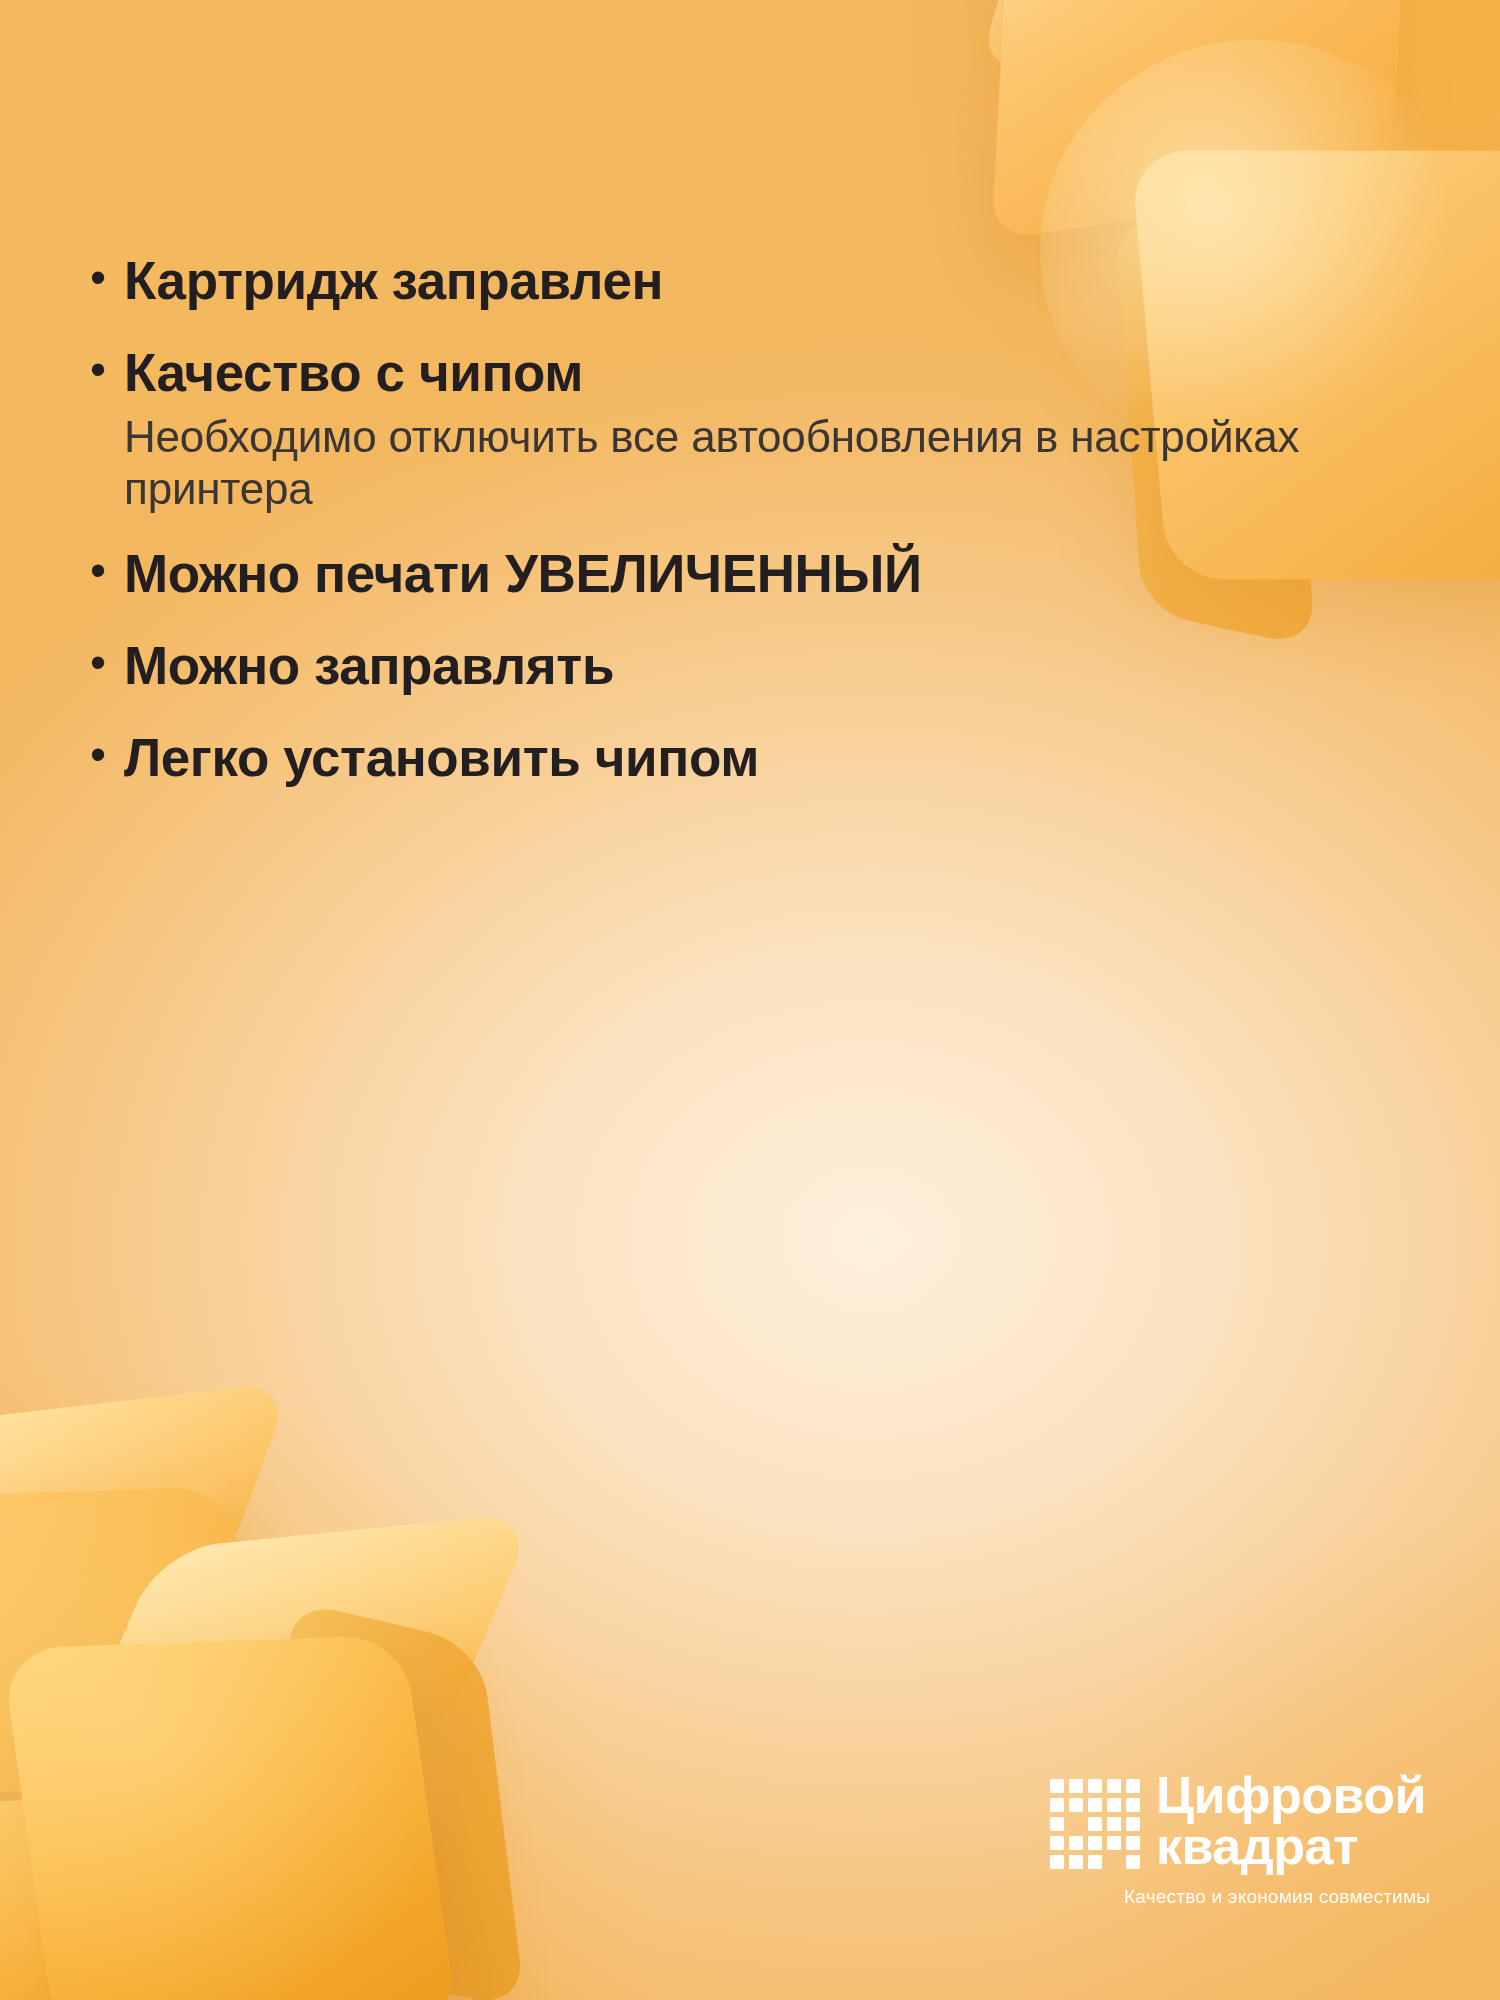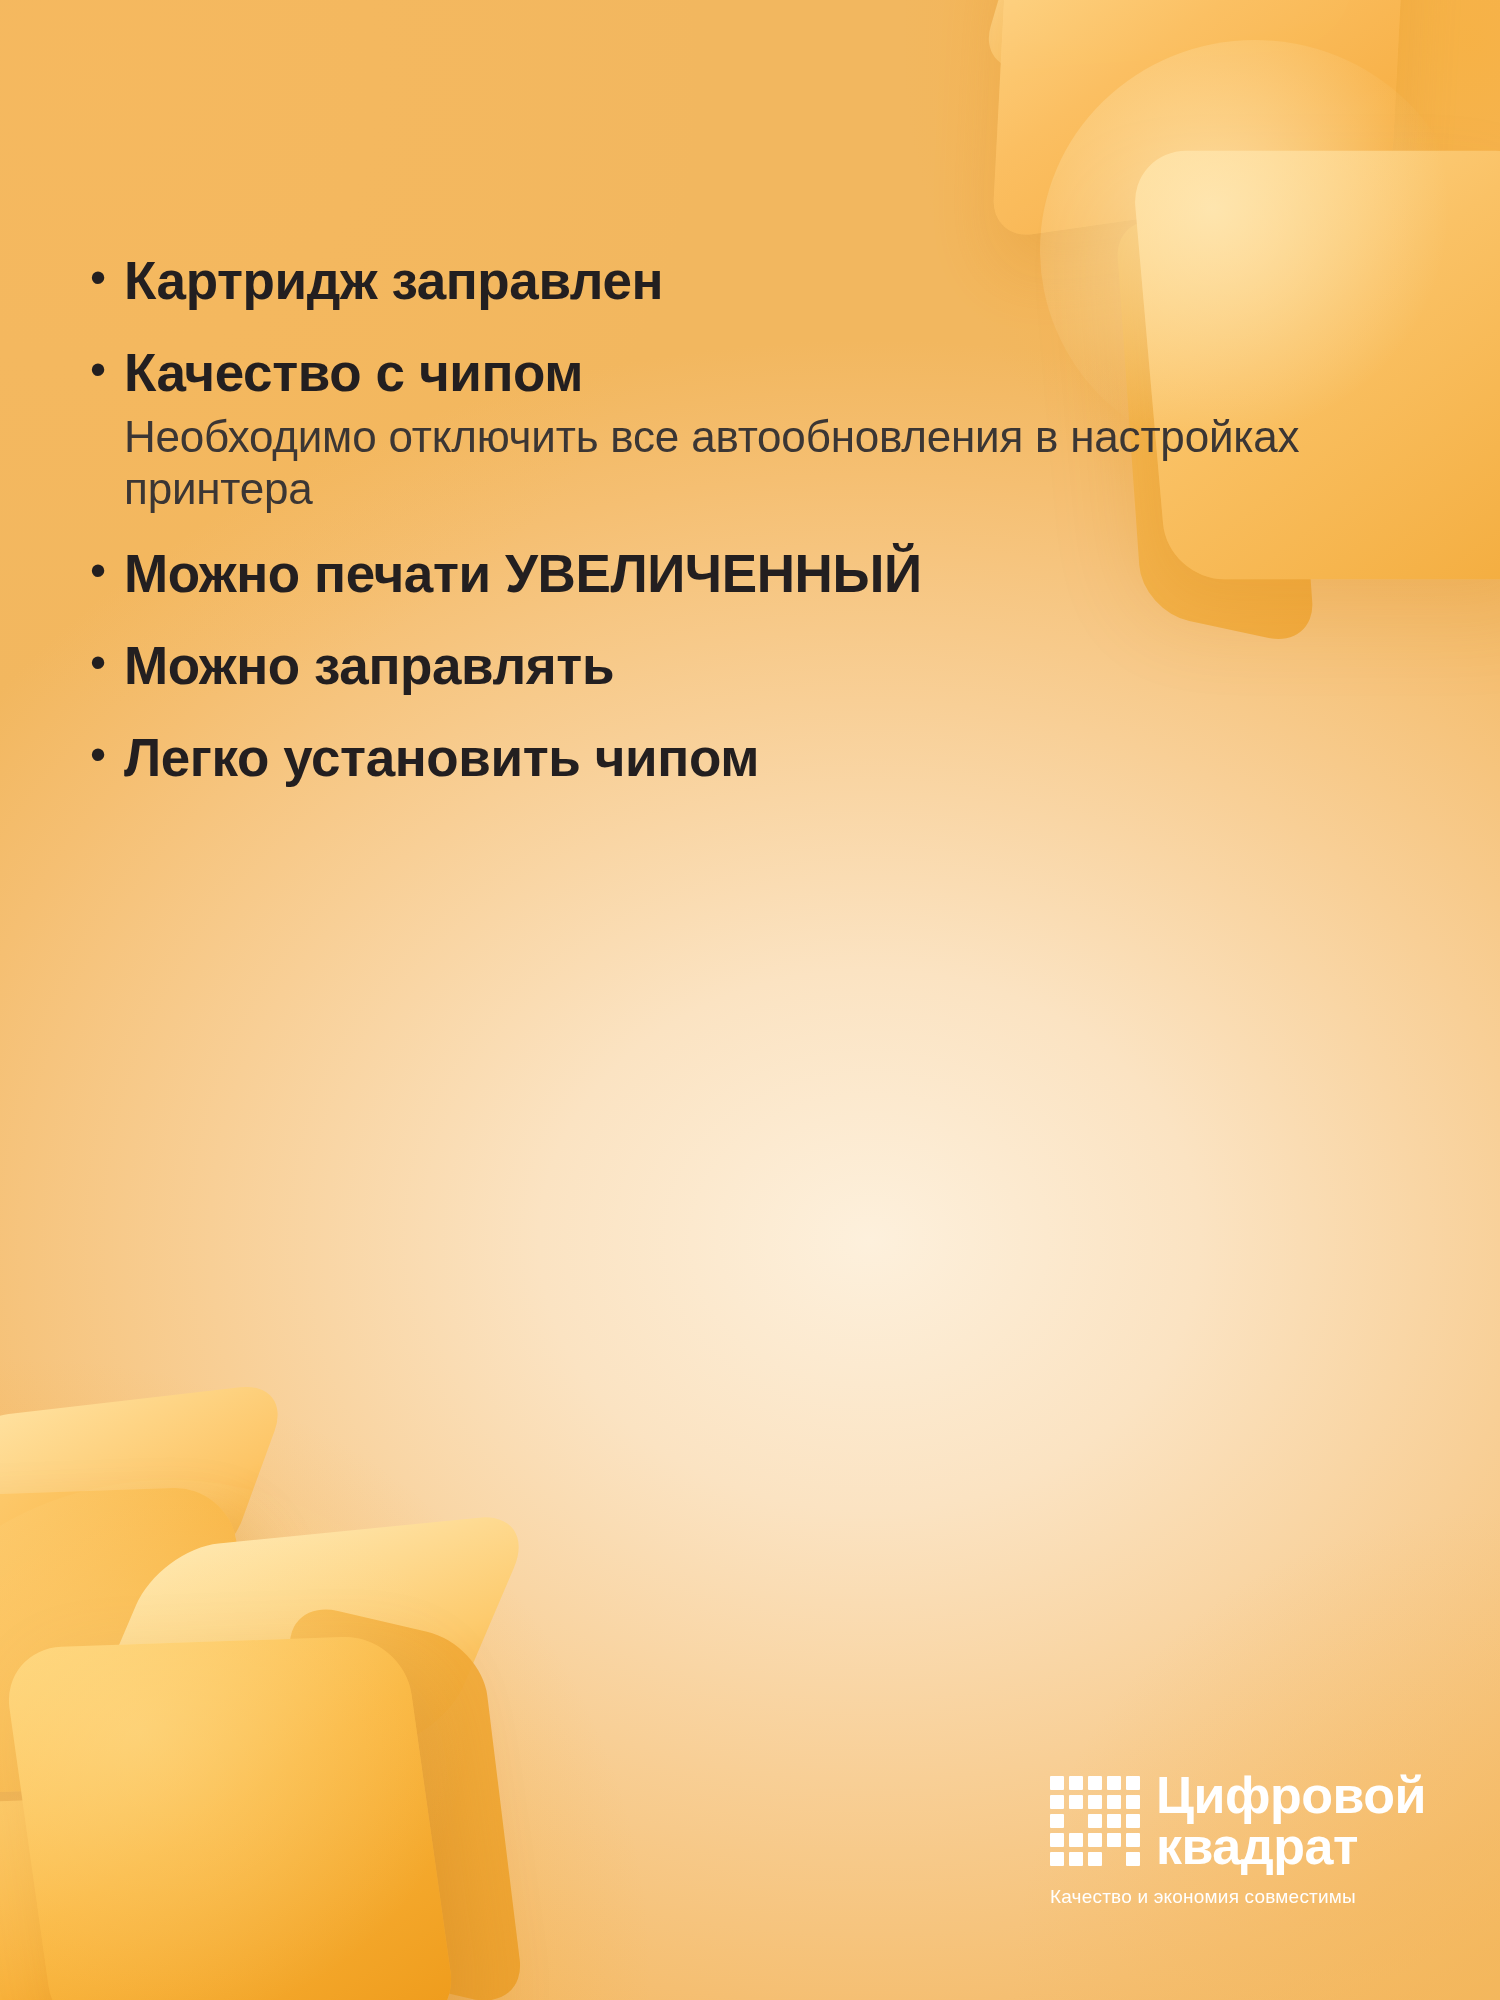--- a/index.html
+++ b/index.html
@@ -225,21 +225,21 @@
   
   .logo {
     position: absolute;
     left: 1050px;
     top: 1770px;
     width: 380px;
     color: #ffffff;
   }
   .logo-row {
     display: flex;
-    align-items: flex-start;
+    align-items: center;
   }
   .logo-grid {
     display: grid;
     grid-template-columns: repeat(5, 14px);
     grid-template-rows: repeat(5, 14px);
     gap: 5px;
     margin-top: 6px;
     margin-right: 16px;
   }
   .logo-cell {
@@ -259,21 +259,21 @@
     font-weight: bold;
     color: #ffffff;
     letter-spacing: -0.5px;
     display: block;
   }
   .logo-tagline {
     margin-top: 14px;
     font-size: 19px;
     color: #ffffff;
     letter-spacing: 0.2px;
-    text-align: left;
+    text-align: right;
     width: 100%;
   }
 </style>
 </head>
 <body>
 
 <div class="poster">
 
   <div class="bg-base"></div>
   <div class="bg-tint-tl"></div>

